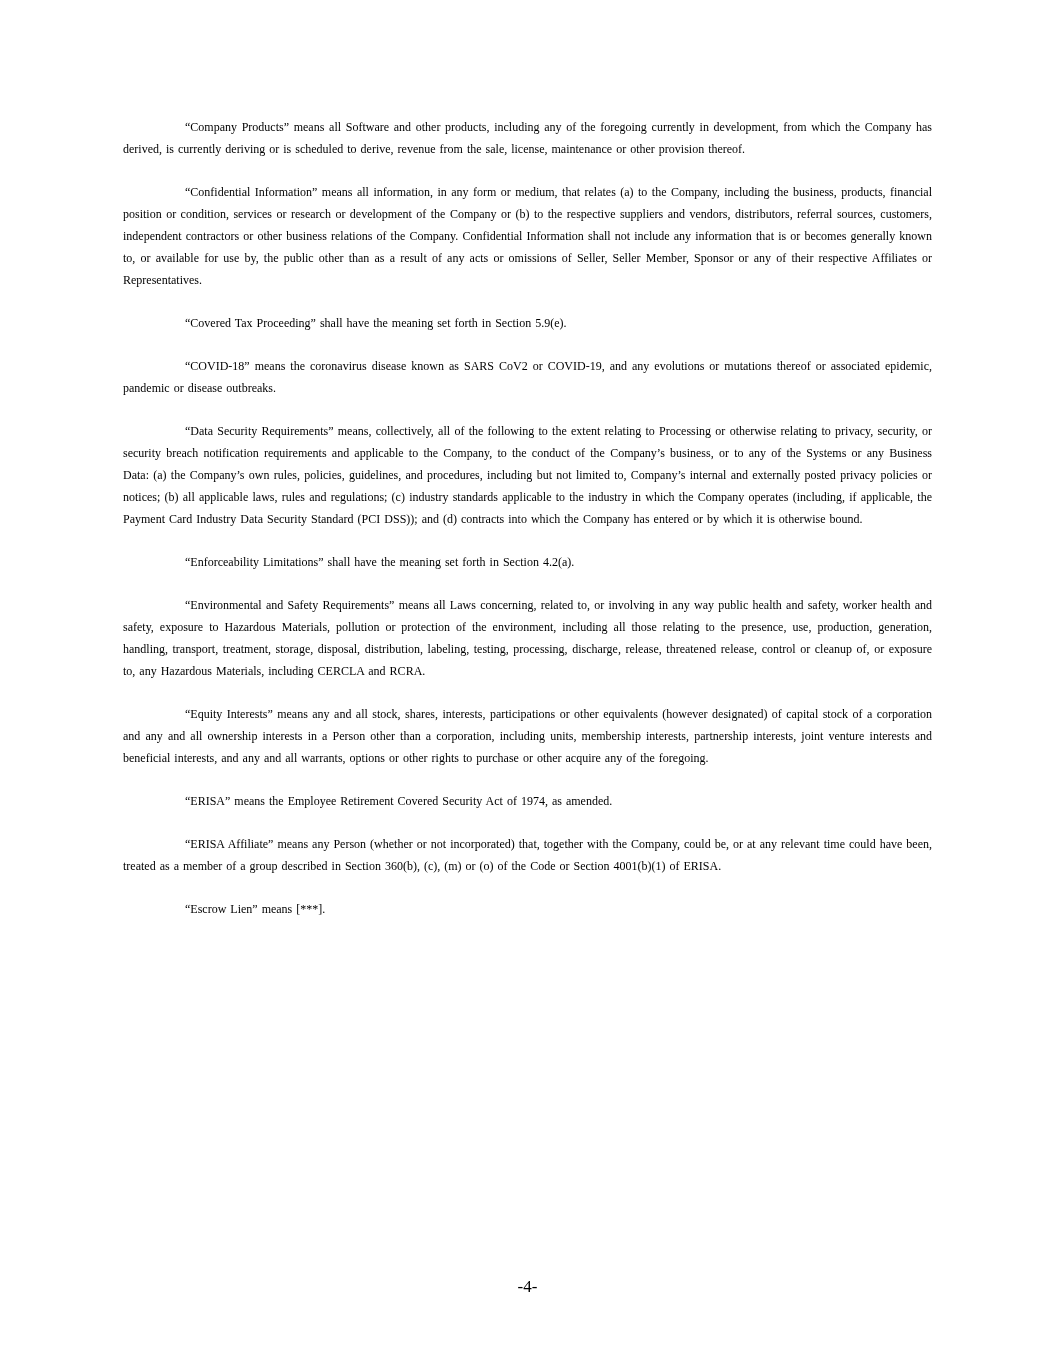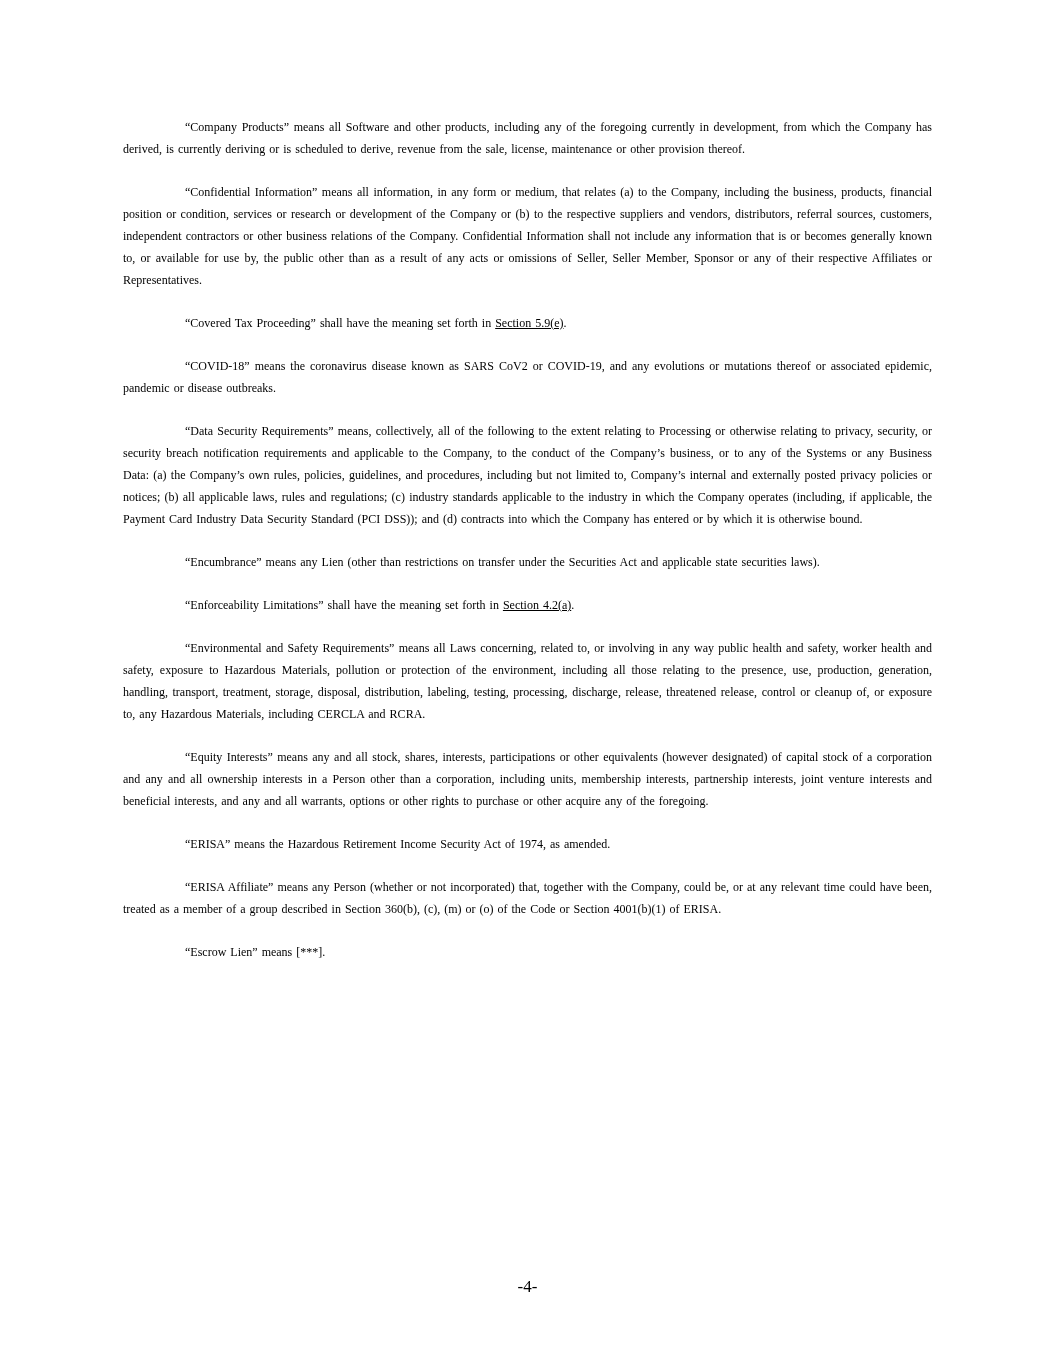--- a/index.html
+++ b/index.html
@@ -24,21 +24,20 @@
   }
   .content p {
     margin: 0 0 21px 0;
     font-size: 12px;
     line-height: 22px;
     text-align: justify;
     text-indent: 62px;
     word-spacing: 1px;
   }
   .content p span.underline {
-    text-decoration: underline;
   }
   .footer {
     position: absolute;
     left: 0;
     width: 100%;
     top: 1276px;
     text-align: center;
     font-size: 17px;
     line-height: 22px;
   }
@@ -46,22 +45,21 @@
 </head>
 <body>
 
 <div class="page">
   <div class="content" id="paragraphs">
       <p><span>“Company Products” means all Software and other products, including any of the foregoing currently in development, from which the Company has derived, is currently deriving or is scheduled to derive, revenue from the sale, license, maintenance or other provision thereof.</span></p>
       <p><span>“Confidential Information” means all information, in any form or medium, that relates (a) to the Company, including the business, products, financial position or condition, services or research or development of the Company or (b) to the respective suppliers and vendors, distributors, referral sources, customers, independent contractors or other business relations of the Company. Confidential Information shall not include any information that is or becomes generally known to, or available for use by, the public other than as a result of any acts or omissions of Seller, Seller Member, Sponsor or any of their respective Affiliates or Representatives.</span></p>
       <p><span>“Covered Tax Proceeding” shall have the meaning set forth in </span><span class="underline">Section 5.9(e)</span><span>.</span></p>
       <p><span>“COVID-18” means the coronavirus disease known as SARS CoV2 or COVID-19, and any evolutions or mutations thereof or associated epidemic, pandemic or disease outbreaks.</span></p>
       <p><span>“Data Security Requirements” means, collectively, all of the following to the extent relating to Processing or otherwise relating to privacy, security, or security breach notification requirements and applicable to the Company, to the conduct of the Company’s business, or to any of the Systems or any Business Data: (a) the Company’s own rules, policies, guidelines, and procedures, including but not limited to, Company’s internal and externally posted privacy policies or notices; (b) all applicable laws, rules and regulations; (c) industry standards applicable to the industry in which the Company operates (including, if applicable, the Payment Card Industry Data Security Standard (PCI DSS)); and (d) contracts into which the Company has entered or by which it is otherwise bound.</span></p>
-      <p><span>“Encumbrance” means any Lien (other than restrictions on transfer under the Securities Act and applicable state securities laws).</span></p>
       <p><span>“Enforceability Limitations” shall have the meaning set forth in </span><span class="underline">Section 4.2(a)</span><span>.</span></p>
       <p><span>“Environmental and Safety Requirements” means all Laws concerning, related to, or involving in any way public health and safety, worker health and safety, exposure to Hazardous Materials, pollution or protection of the environment, including all those relating to the presence, use, production, generation, handling, transport, treatment, storage, disposal, distribution, labeling, testing, processing, discharge, release, threatened release, control or cleanup of, or exposure to, any Hazardous Materials, including CERCLA and RCRA.</span></p>
       <p><span>“Equity Interests” means any and all stock, shares, interests, participations or other equivalents (however designated) of capital stock of a corporation and any and all ownership interests in a Person other than a corporation, including units, membership interests, partnership interests, joint venture interests and beneficial interests, and any and all warrants, options or other rights to purchase or other acquire any of the foregoing.</span></p>
-      <p><span>“ERISA” means the Hazardous Retirement Income Security Act of 1974, as amended.</span></p>
+      <p><span>“ERISA” means the Employee Retirement Covered Security Act of 1974, as amended.</span></p>
       <p><span>“ERISA Affiliate” means any Person (whether or not incorporated) that, together with the Company, could be, or at any relevant time could have been, treated as a member of a group described in Section 360(b), (c), (m) or (o) of the Code or Section 4001(b)(1) of ERISA.</span></p>
       <p><span>“Escrow Lien” means [***].</span></p>
     </div>
   <div class="footer">-4-</div>
 </div>
 
 </body></html>

